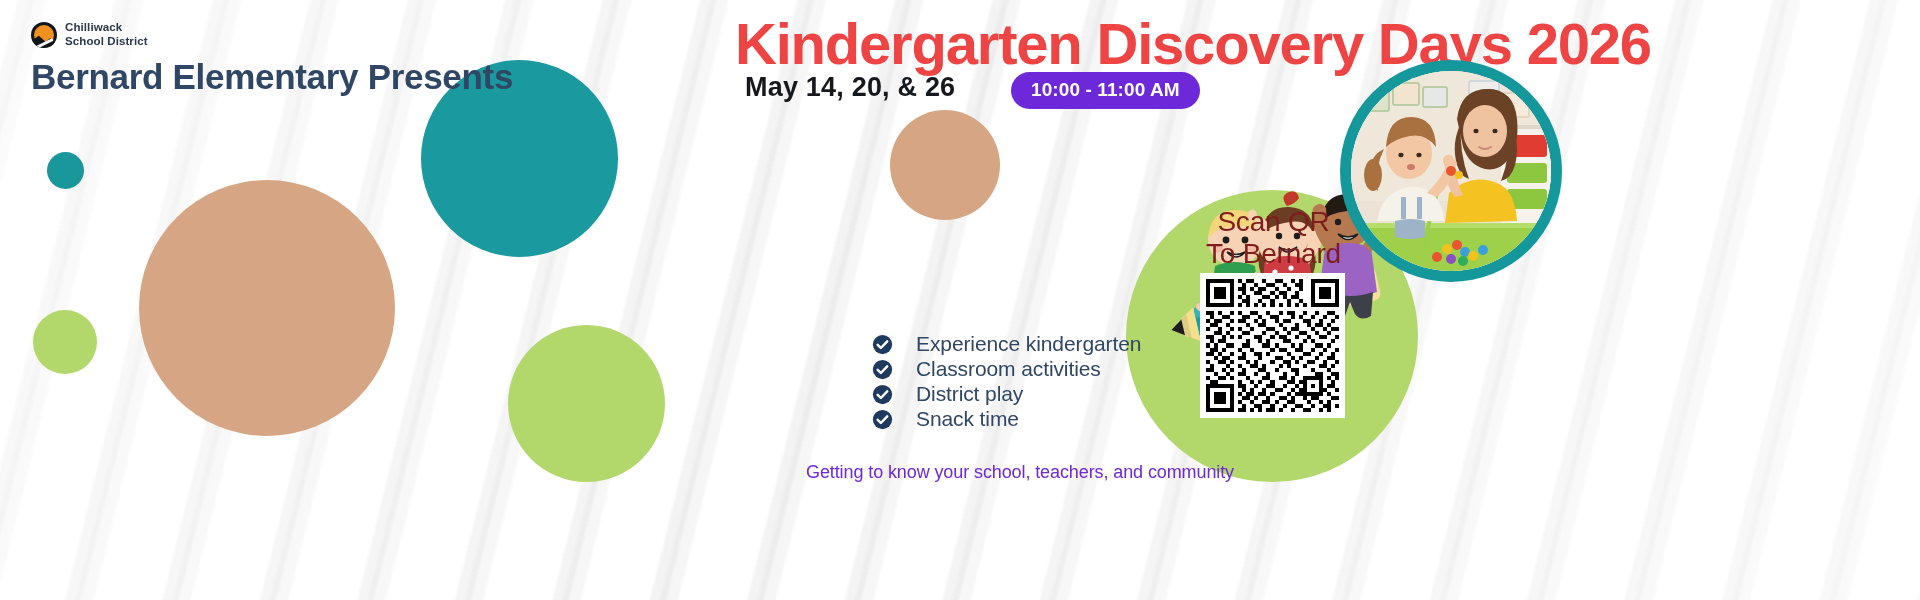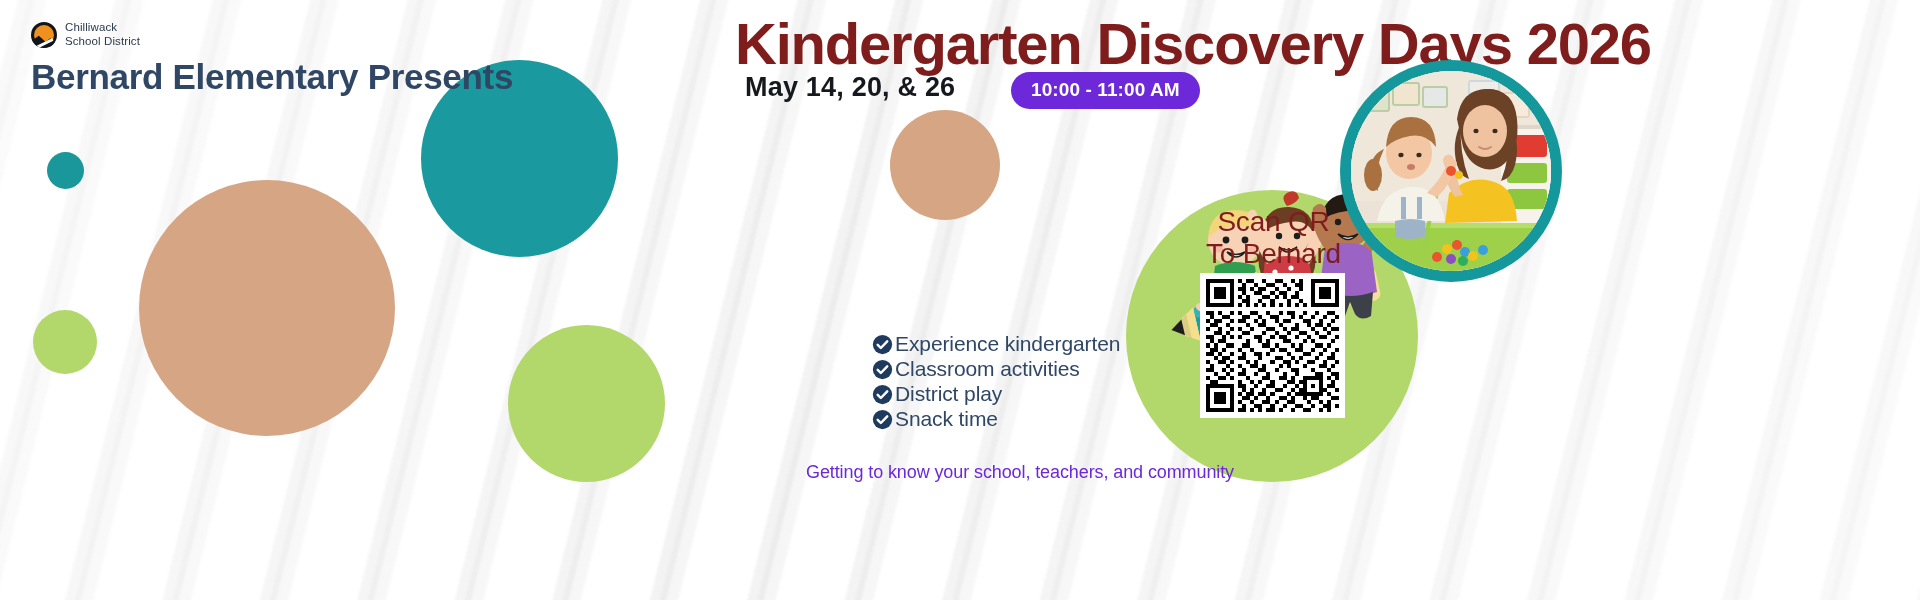--- a/index.html
+++ b/index.html
@@ -59,53 +59,53 @@
   }
   #logo-mark .mtn {
     position:absolute; left:0; bottom:0; width:26px; height:15px;
     background:#12151b;
     clip-path:polygon(0 100%, 0 58%, 30% 22%, 56% 62%, 74% 38%, 100% 75%, 100% 100%);
   }
   #logo-mark .stripe {
     position:absolute; left:4px; bottom:3px; width:19px; height:3px;
     background:#ffffff; transform:rotate(-26deg); border-radius:2px;
   }
-  #logo-text { line-height:1.18; color:#2b3a4a; font-size:11.5px; font-weight:400; letter-spacing:.1px; }
+  #logo-text { line-height:1.18; color:#2b3a4a; font-size:11.5px; font-weight:700; letter-spacing:.1px; }
 
   #school-presents {
     position:absolute; left:31px; top:57px;
     font-size:35px; color:#2f4765; font-weight:700; letter-spacing:-.3px;
     white-space:nowrap;
   }
 
   
   #title {
     position:absolute; left:735px; top:10px;
-    font-size:58px; font-weight:700; color:#7f1d1d;
+    font-size:58px; font-weight:700; color:#ef4444;
     letter-spacing:-1.2px; white-space:nowrap;
   }
   #date-line {
     position:absolute; left:745px; top:72px;
     font-size:27px; color:#15181c; font-weight:700; letter-spacing:.2px;
     white-space:nowrap;
   }
   #time-badge {
     position:absolute; left:1011px; top:72px;
     background:#6d28d9; color:#ffffff;
     font-size:19px; font-weight:700; letter-spacing:.1px;
     padding:7px 20px 8px; border-radius:20px;
     white-space:nowrap;
   }
 
   
   #checklist {
     position:absolute; left:872px; top:333px;
     display:flex; flex-direction:column; gap:3px;
   }
-  .check-row { display:flex; align-items:center; gap:2px; height:22px; }
+  .check-row { display:flex; align-items:center; gap:23px; height:22px; }
   .check-ico { width:21px; height:21px; flex:none; }
   .check-label { font-size:21px; color:#2f4765; white-space:nowrap; letter-spacing:-.1px; }
   #tagline {
     position:absolute; left:806px; top:462px;
     font-size:18px; color:#6d28d9; white-space:nowrap; letter-spacing:-.1px;
   }
 
   
   #qr-title {
     position:absolute; left:1186px; top:206px;

